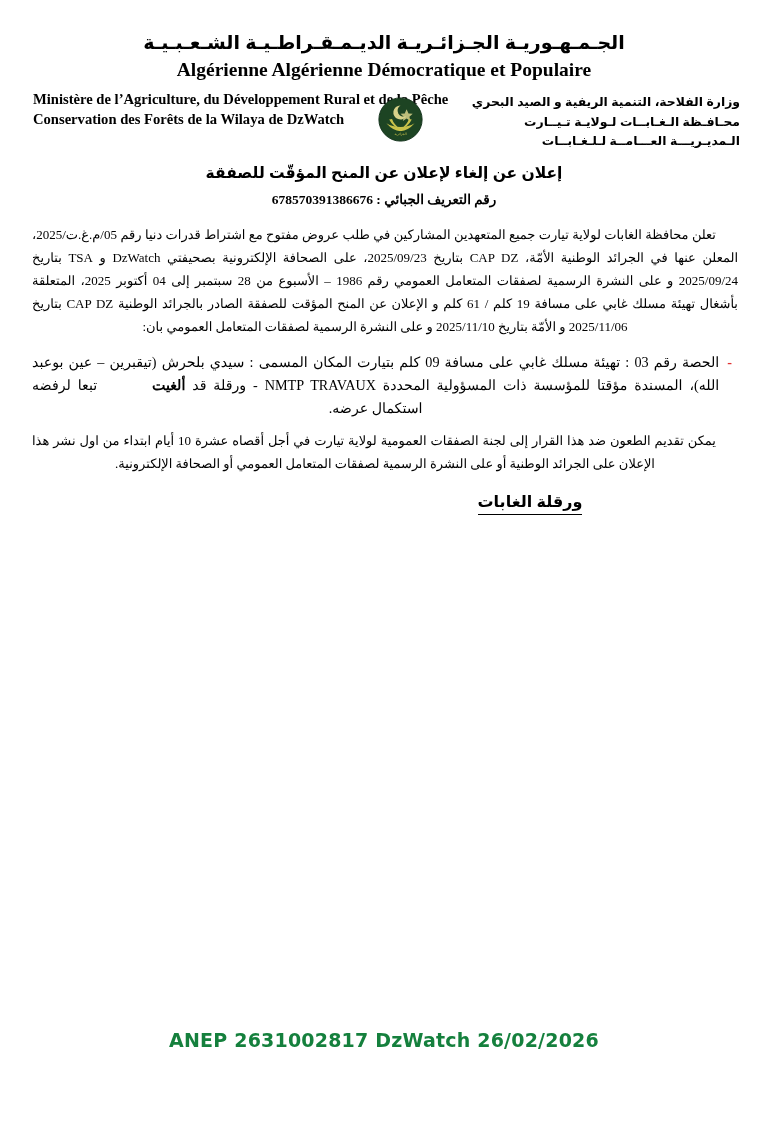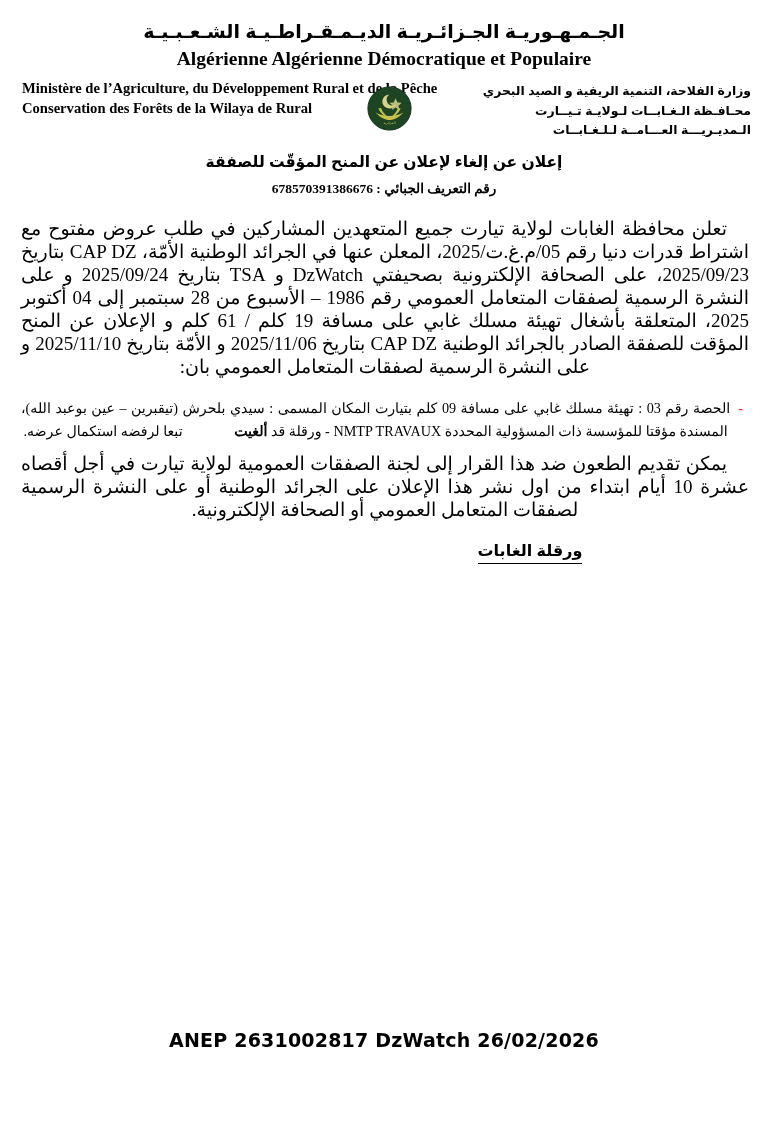--- a/index.html
+++ b/index.html
@@ -14,21 +14,21 @@
     position: relative;
     font-family: "Liberation Serif", "DejaVu Serif", serif;
     color: #000000;
     overflow: hidden;
   }
   .page {
     position: relative;
     width: 768px;
     height: 1069px;
     box-sizing: border-box;
-    padding: 5px;
+    padding: 16px;
   }
 
   
   .header-block {
     padding-top: 14px;
     text-align: center;
   }
   .hdr-arabic-state {
     font-family: "Liberation Sans", "DejaVu Sans", sans-serif;
     direction: rtl;
@@ -107,21 +107,21 @@
   .body-wrap {
     margin-top: 14px;
     padding: 0 14px 0 16px;
     direction: rtl;
   }
   .para {
     direction: rtl;
     text-align: justify;
     text-align-last: center;
     font-family: "Liberation Serif", "DejaVu Serif", serif;
-    font-size: 19px;
+    font-size: 13px;
     line-height: 23px;
     text-indent: 22px;
   }
   .para-2 {
     margin-top: 9px;
     text-indent: 22px;
   }
   .bullet-row {
     display: flex;
     direction: rtl;
@@ -189,21 +189,21 @@
 <div class="page">
 
   <div class="header-block">
     <div class="hdr-arabic-state">الجـمـهـوريـة الجـزائـريـة الديـمـقـراطـيـة الشـعـبـيـة</div>
     <div class="hdr-french-state">Algérienne Algérienne Démocratique et Populaire</div>
   </div>
 
   <div class="ministry-wrap">
     <div class="ministry-fr">
       <div>Ministère de l’Agriculture, du Développement Rural et de la Pêche</div>
-      <div>Conservation des Forêts de la Wilaya de Rural</div>
+      <div>Conservation des Forêts de la Wilaya de DzWatch</div>
     </div>
 
     <div class="emblem">
       <svg viewBox="0 0 100 100" width="47" height="47" aria-hidden="true">
         <circle cx="50" cy="50" r="46" fill="#1d4423"></circle>
         <circle cx="50" cy="50" r="46" fill="none" stroke="#11301a" stroke-width="2"></circle>
         <path d="M50 20 a15 15 0 1 0 13 22 a12 12 0 1 1 -13 -22 z" fill="#d8d28a"></path>
         <path d="M63 28 l4 9 l9 1 l-7 6 l2 9 l-8 -5 l-8 5 l2 -9 l-7 -6 l9 -1 z" fill="#d8d28a" opacity="0.85"></path>
         <path d="M20 58 q14 16 30 17 q16 -1 30 -17 q-13 8 -30 8 q-17 0 -30 -8 z" fill="#c9c24a"></path>
         <path d="M26 50 q8 16 24 21 q-14 -10 -18 -22 z" fill="#c9c24a"></path>
@@ -238,15 +238,15 @@
       </span>
     </div>
 
     <p class="para para-2">يمكن تقديم الطعون ضد هذا القرار إلى لجنة الصفقات العمومية لولاية تيارت في أجل أقصاه عشرة 10 أيام ابتداء من اول نشر هذا الإعلان على الجرائد الوطنية أو على النشرة الرسمية لصفقات المتعامل العمومي أو الصحافة الإلكترونية.</p>
 
     <div class="signature-wrap">
       <span class="signature">ورقلة الغابات</span>
     </div>
   </div>
 
-  <div class="footer" style="color: #000000;">ANEP 2631002817 DzWatch 26/02/2026</div>
+  <div class="footer" style="color: #15803d;">ANEP 2631002817 DzWatch 26/02/2026</div>
 
 </div>
 
 </body></html>

